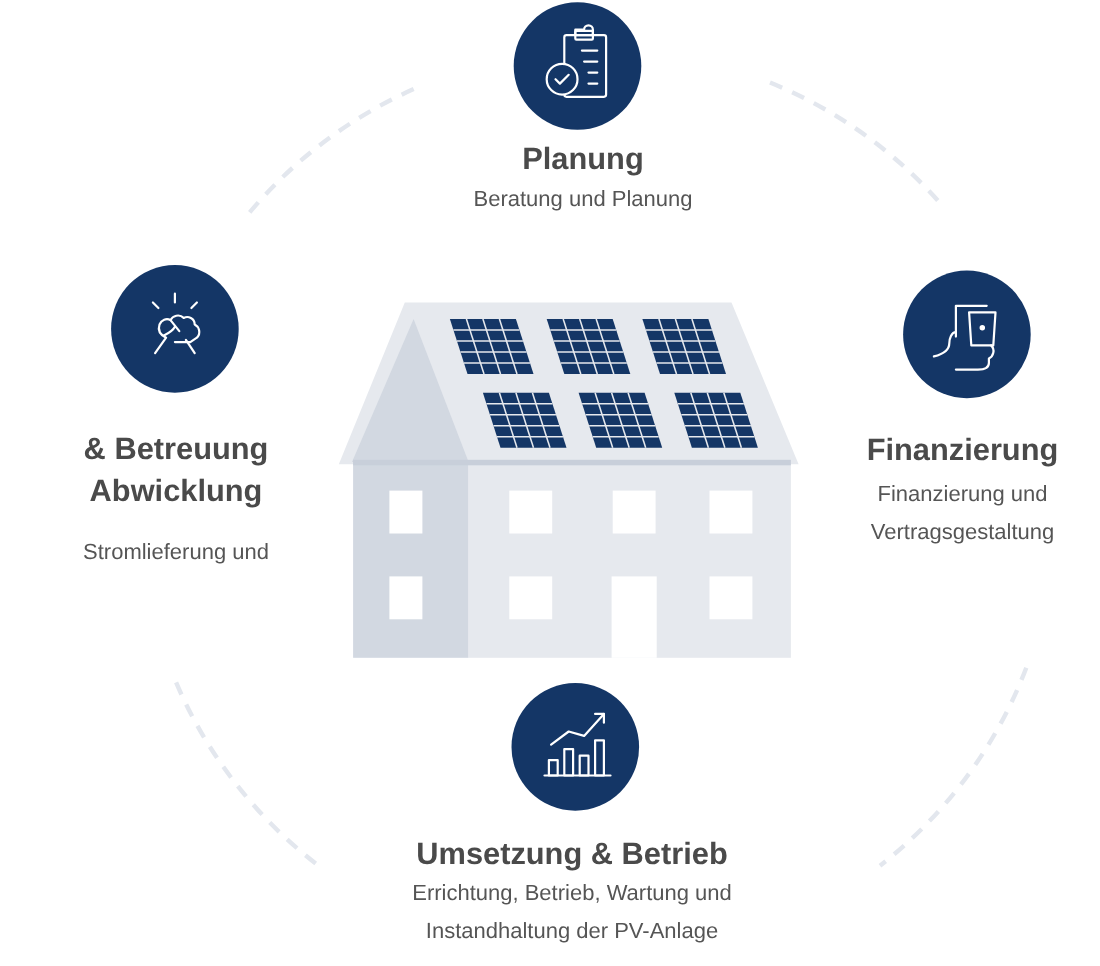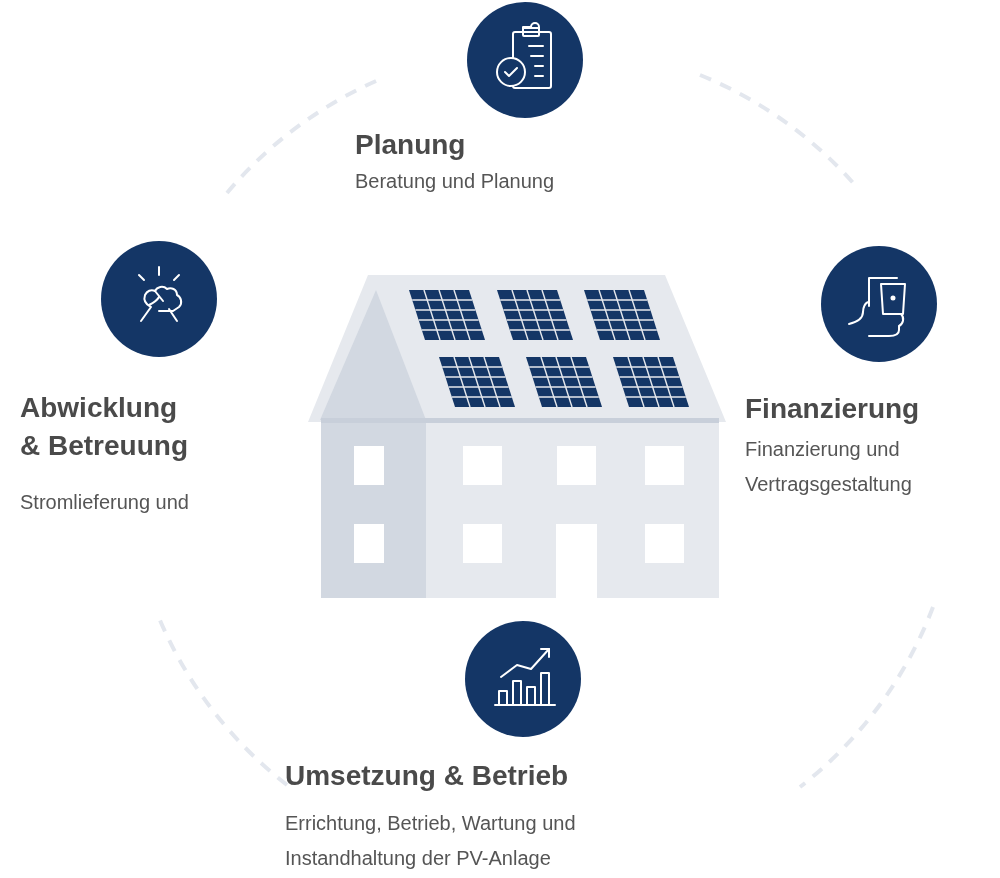--- a/index.html
+++ b/index.html
@@ -1,21 +1,21 @@
 <!DOCTYPE html>
 <html><head>
 <meta charset="utf-8">
 <style>
   html, body { margin:0; padding:0; background:#ffffff; }
   body { width:1000px; height:878px; position:relative; overflow:hidden;
          font-family:"Liberation Sans", sans-serif; color:#4a4a4a; }
   .layer { position:absolute; left:0; top:0; }
   .icon-circle { position:absolute; width:116px; height:116px; border-radius:50%;
                  background:#143666; display:flex; align-items:center; justify-content:center; }
-  .block { position:absolute; text-align:left; }
+  .block { position:absolute; text-align:center; }
   .title { font-weight:bold; font-size:28px; line-height:38px; color:#4a4a4a; }
   .desc { font-size:20px; line-height:35px; color:#555555; }
 </style>
 </head>
 <body>
 
 <svg class="layer" width="1000" height="878" viewBox="0 0 1000 878">
   <g fill="none" stroke="#e3e7ee" stroke-width="4" stroke-dasharray="12 10" stroke-linecap="butt">
     <path d="M 227 193 A 415 415 0 0 1 383 78"></path>
     <path d="M 700 75 A 415 415 0 0 1 855 185"></path>
@@ -89,22 +89,22 @@
   <svg width="80" height="80" viewBox="0 0 80 80" fill="none" stroke="#ffffff" stroke-width="2" stroke-linecap="round" stroke-linejoin="round">
     <line x1="40" y1="8" x2="40" y2="16"></line>
     <line x1="20" y1="16" x2="25" y2="21"></line>
     <line x1="60" y1="16" x2="55" y2="21"></line>
     <path d="M22 62 l10 -14 c-4 -2 -8 -6 -6 -12 c2 -4 6 -6 10 -4 c2 -4 8 -6 12 -2 c4 -2 10 0 10 6 c4 2 6 8 2 12 l-6 4 l-14 0"></path>
     <path d="M58 62 l-8 -12"></path>
     <path d="M30 46 c4 -2 8 -4 10 -8 M36 32 l8 10"></path>
   </svg>
 </div>
 <div class="block" style="left:20px; top:389px; width:280px;">
+  <div class="title">&amp; Betreuung</div>
   <div class="title">Abwicklung</div>
-  <div class="title">&amp; Betreuung</div>
   <div class="desc" style="margin-top:20px;">Stromlieferung und</div>
 </div>
 
 <div class="icon-circle" style="left:821px; top:246px;">
   <svg width="80" height="80" viewBox="0 0 80 80" fill="none" stroke="#ffffff" stroke-width="2" stroke-linecap="round" stroke-linejoin="round">
     <path d="M30 42 v-28 h28"></path>
     <path d="M42 20 h24 l-2 30 h-20 z"></path>
     <circle cx="54" cy="34" r="1.5" fill="#ffffff"></circle>
     <path d="M30 38 c-4 0 -6 6 -6 10 c0 6 -6 10 -14 12"></path>
     <path d="M62 50 c4 4 2 10 -2 12 l0 4 c0 4 -4 6 -10 6 h-20"></path>
@@ -122,15 +122,15 @@
     <rect x="16" y="52" width="8" height="14"></rect>
     <rect x="30" y="42" width="8" height="24"></rect>
     <rect x="44" y="48" width="8" height="18"></rect>
     <rect x="58" y="34" width="8" height="32"></rect>
     <path d="M18 38 l16 -12 l14 4 l18 -20"></path>
     <path d="M58 10 h8 v8"></path>
   </svg>
 </div>
 <div class="block" style="left:285px; top:757px; width:470px;">
   <div class="title">Umsetzung &amp; Betrieb</div>
-  <div class="desc" style="margin-top:11px;">Errichtung, Betrieb, Wartung und</div>
+  <div class="desc" style="">Errichtung, Betrieb, Wartung und</div>
   <div class="desc">Instandhaltung der PV-Anlage</div>
 </div>
 
 </body></html>

